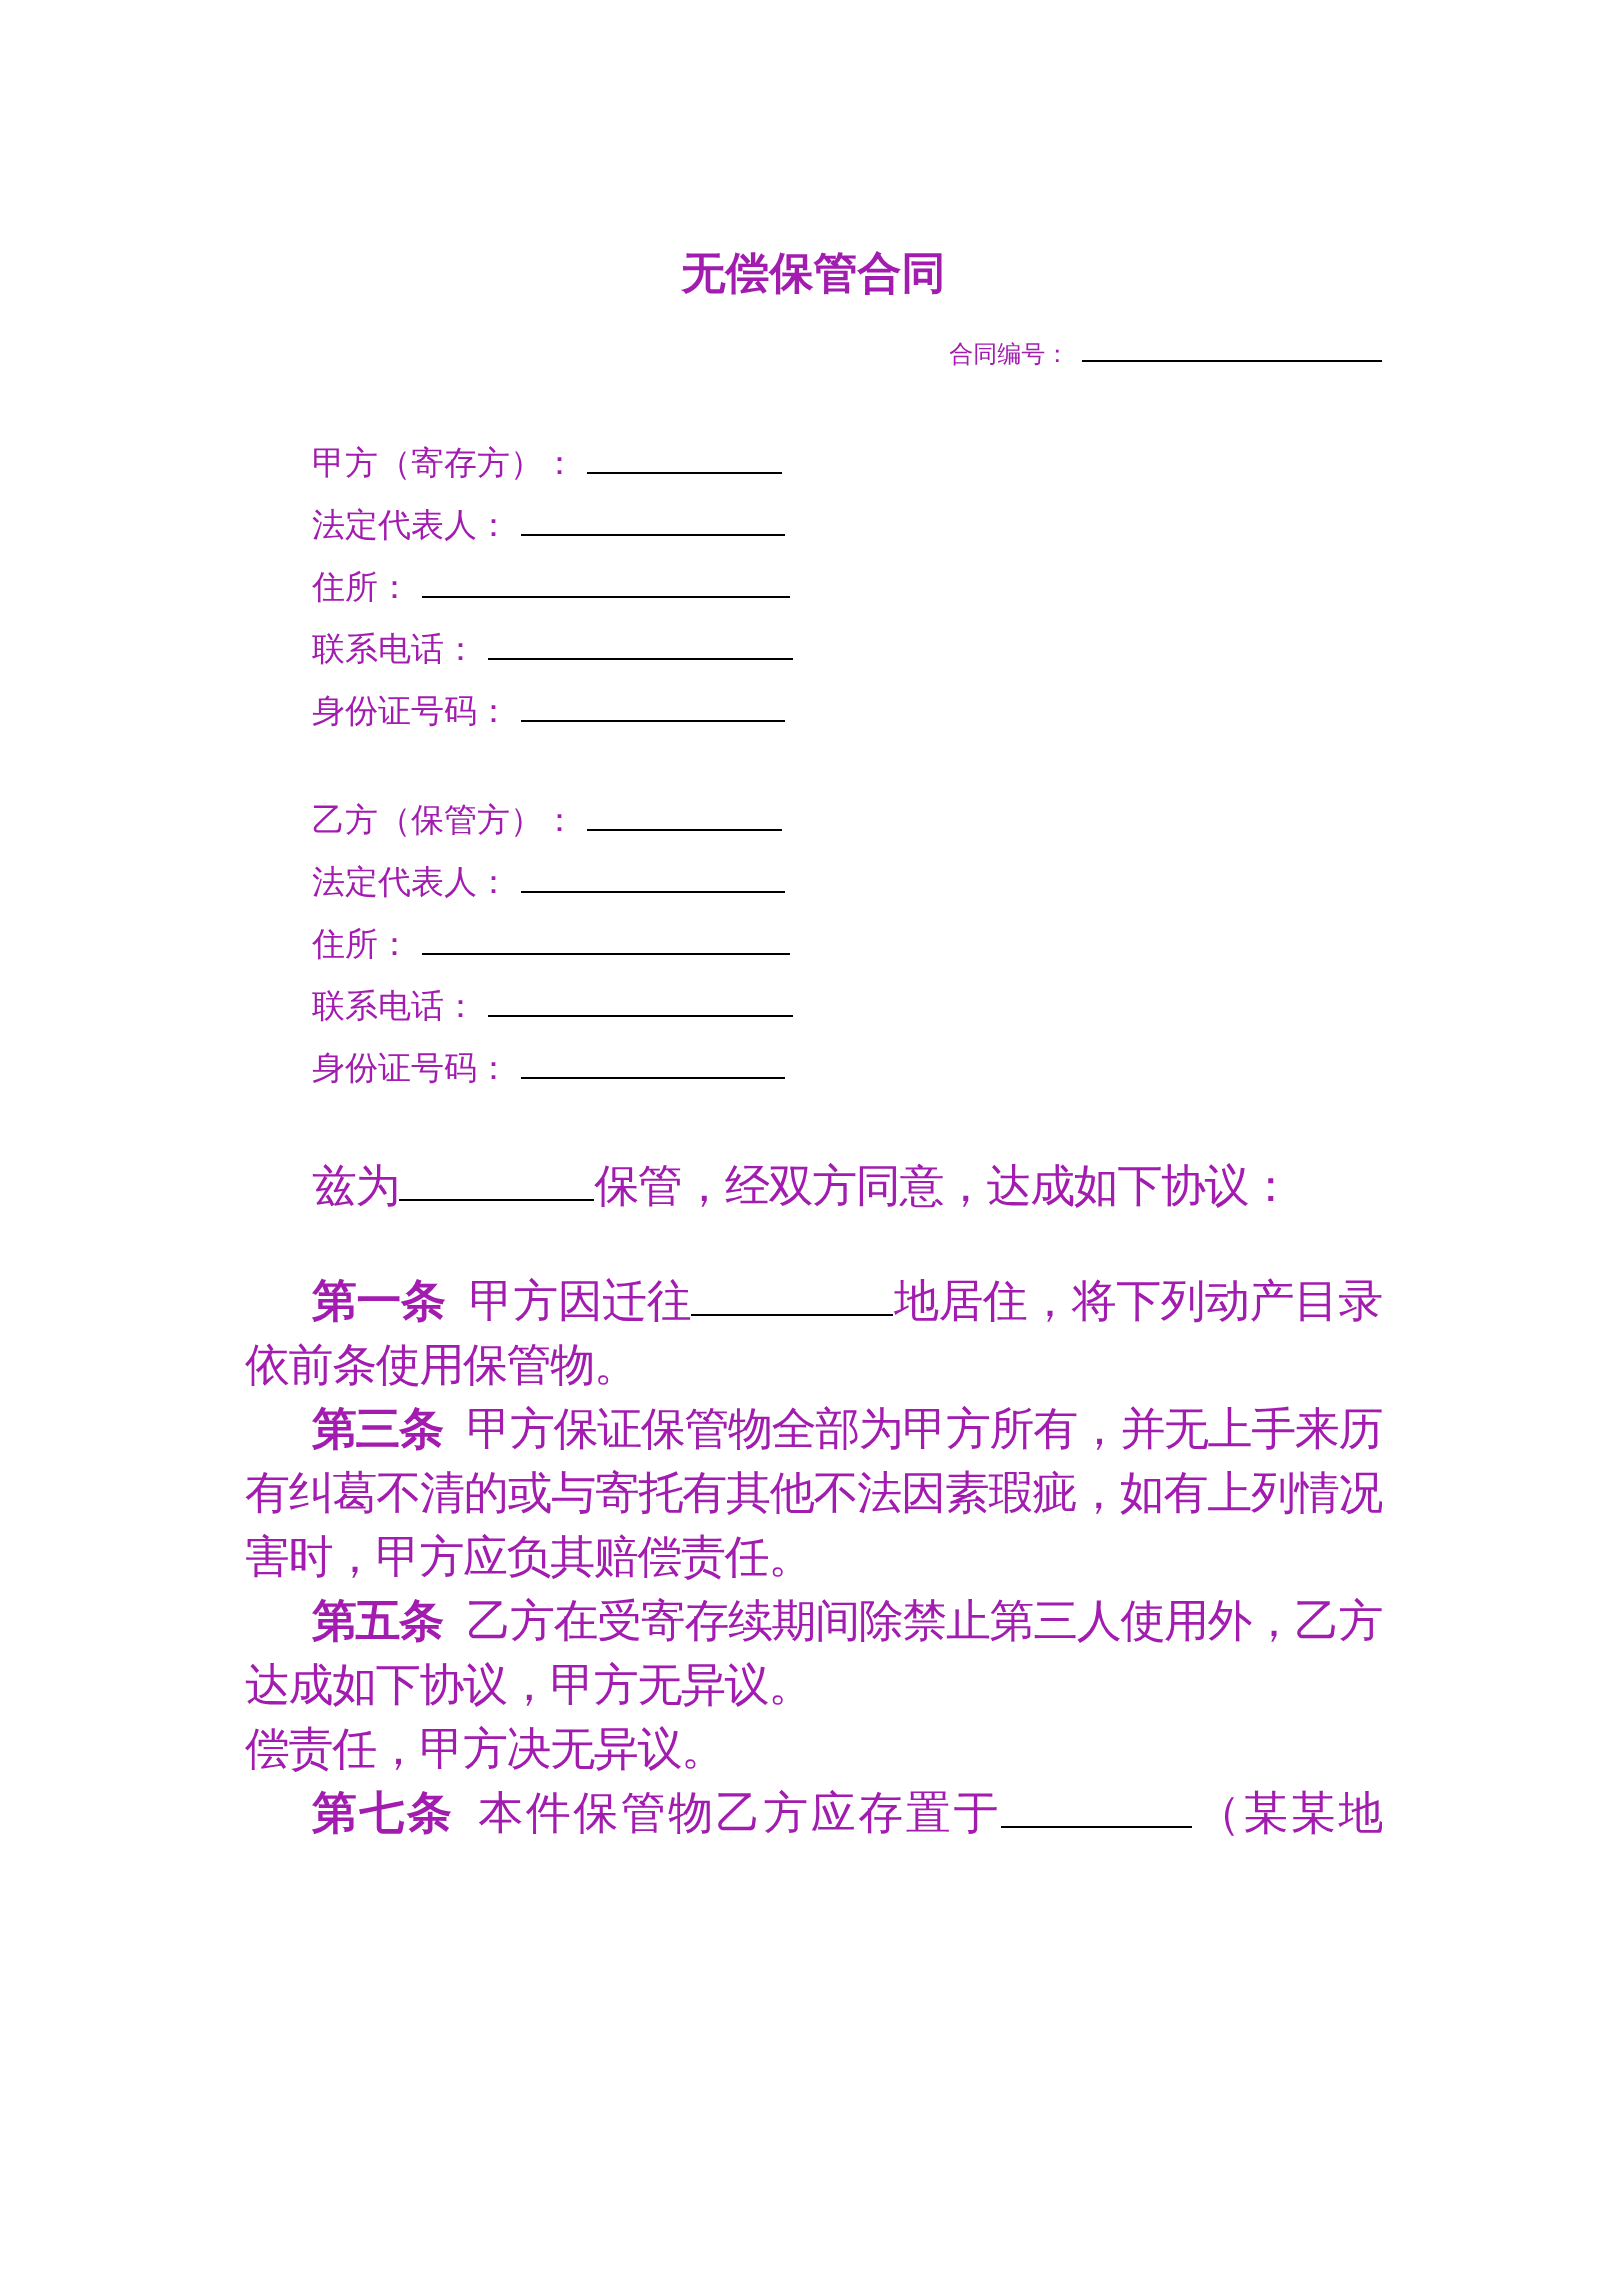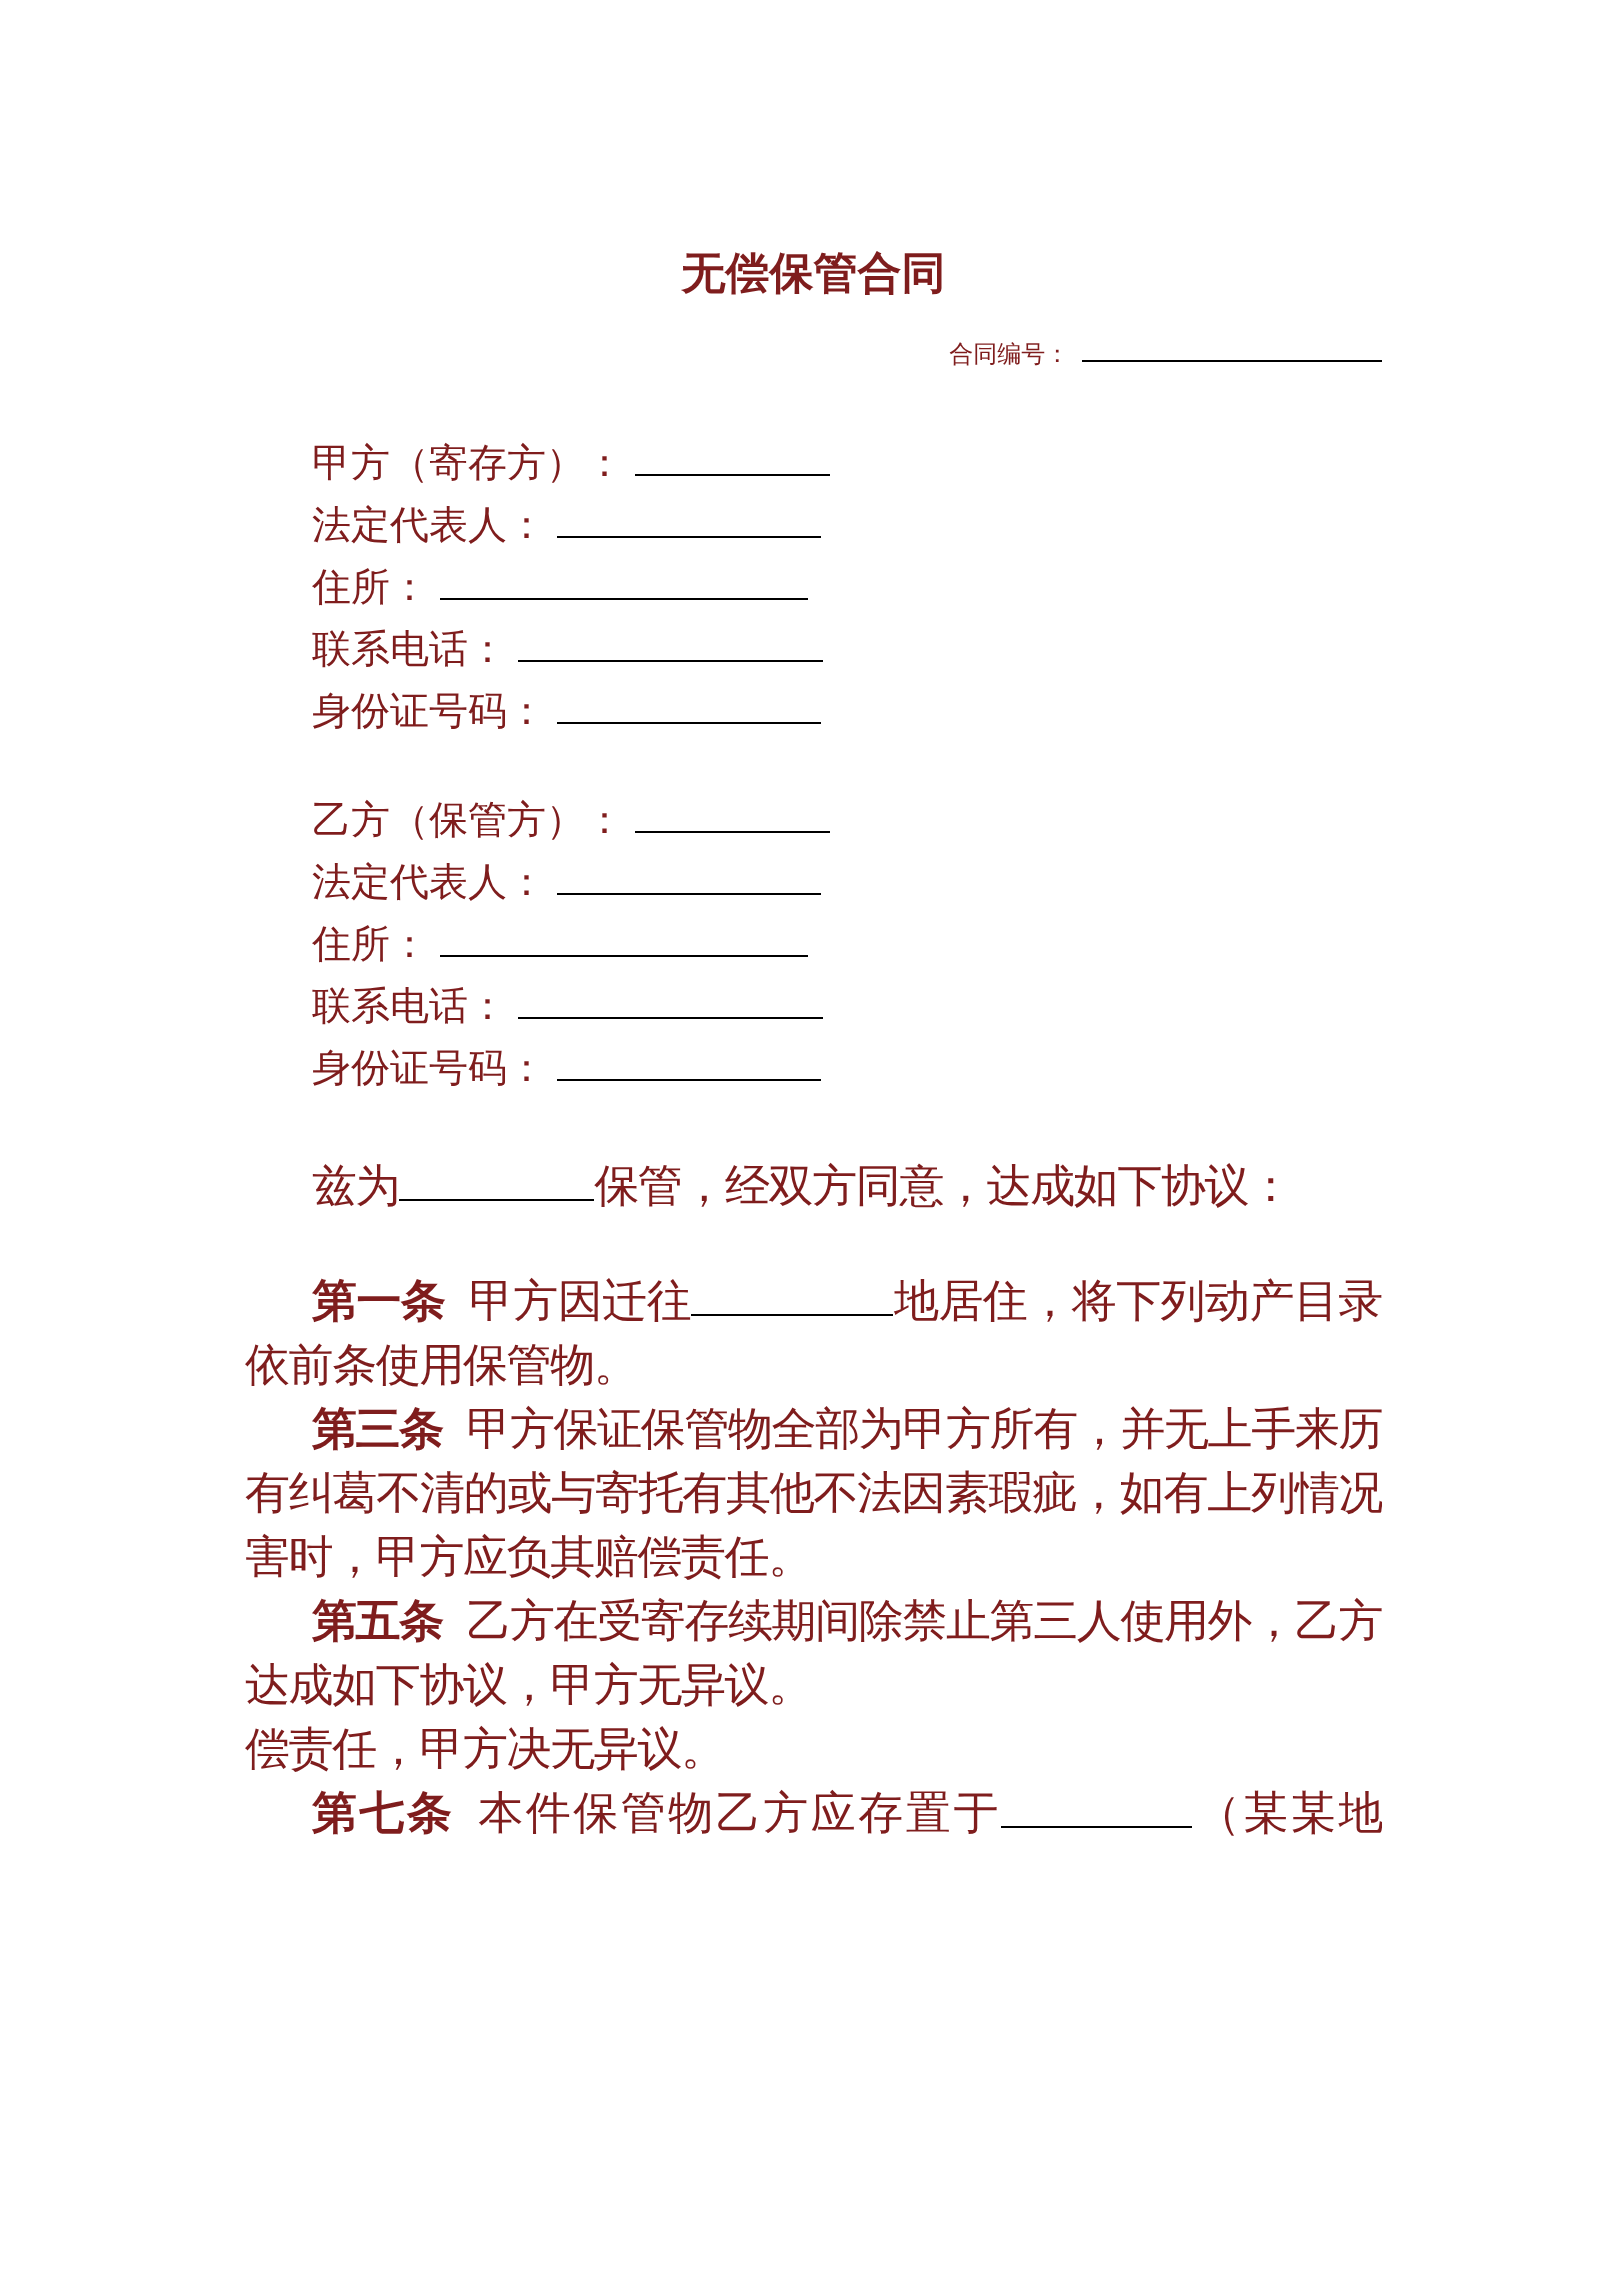--- a/index.html
+++ b/index.html
@@ -2,21 +2,21 @@
 <html style="font-size:14.5px"><head>
 <meta charset="utf-8">
 <style>
   html,body{margin:0;padding:0;background:#ffffff;}
   .page{
     position:relative;
     width:1623px;height:2294px;
     background:#ffffff;
     box-sizing:border-box;
     padding:247px 241px 0 245px;
-    color:#7f1d1d;
+    color:#a21caf;
     font-family:"Liberation Serif","DejaVu Serif",serif;
     overflow:hidden;
   }
   .doc-title{
     margin:0;
     font-family:"Liberation Sans","DejaVu Sans",sans-serif;
     font-weight:700;
     font-size:44px;line-height:51px;
     text-align:center;
   }
@@ -26,21 +26,21 @@
     text-align:right;
     white-space:nowrap;
   }
   .contract-no .blank{margin-left:12.7px;}
   .blank{
     display:inline-block;
     border-bottom:2.7px solid #000;
     height:1em;
   }
   #partyBlocks{margin-top:58px;}
-  .party-block{padding-left:67px;font-size:39px;}
+  .party-block{padding-left:67px;font-size:33px;}
   .party-block + .party-block{margin-top:47px;}
   .field-line{line-height:62px;height:62px;white-space:nowrap;}
   .field-line .blank{margin-left:11px;}
   .line{
     font-size:45px;
     line-height:64px;height:64px;
     letter-spacing:-1.4px;
     text-align:justify;
     overflow:hidden;
   }

